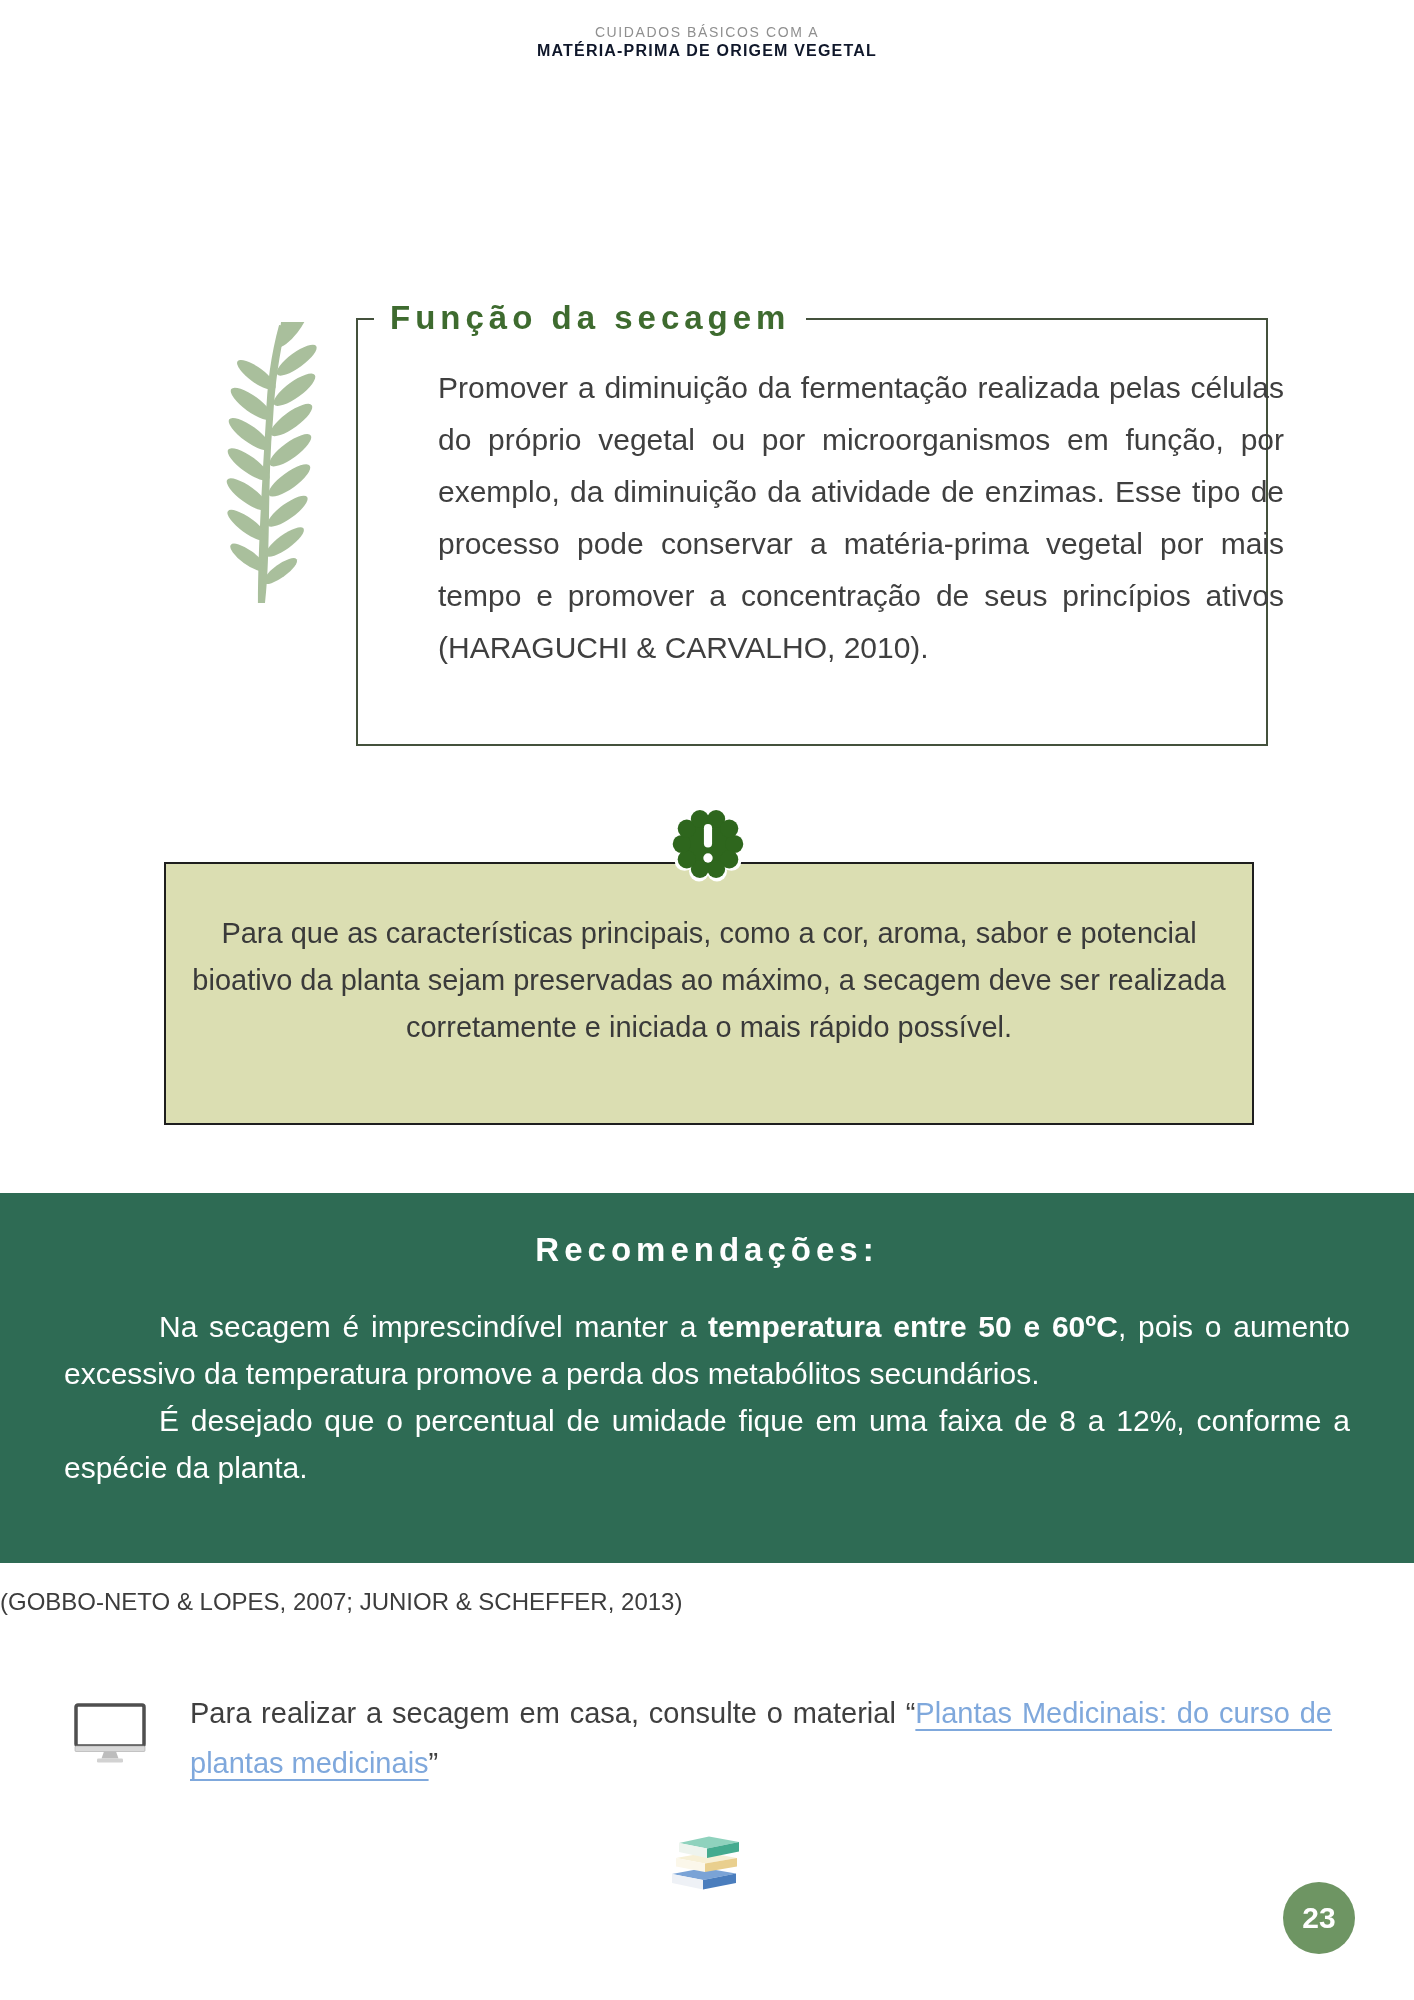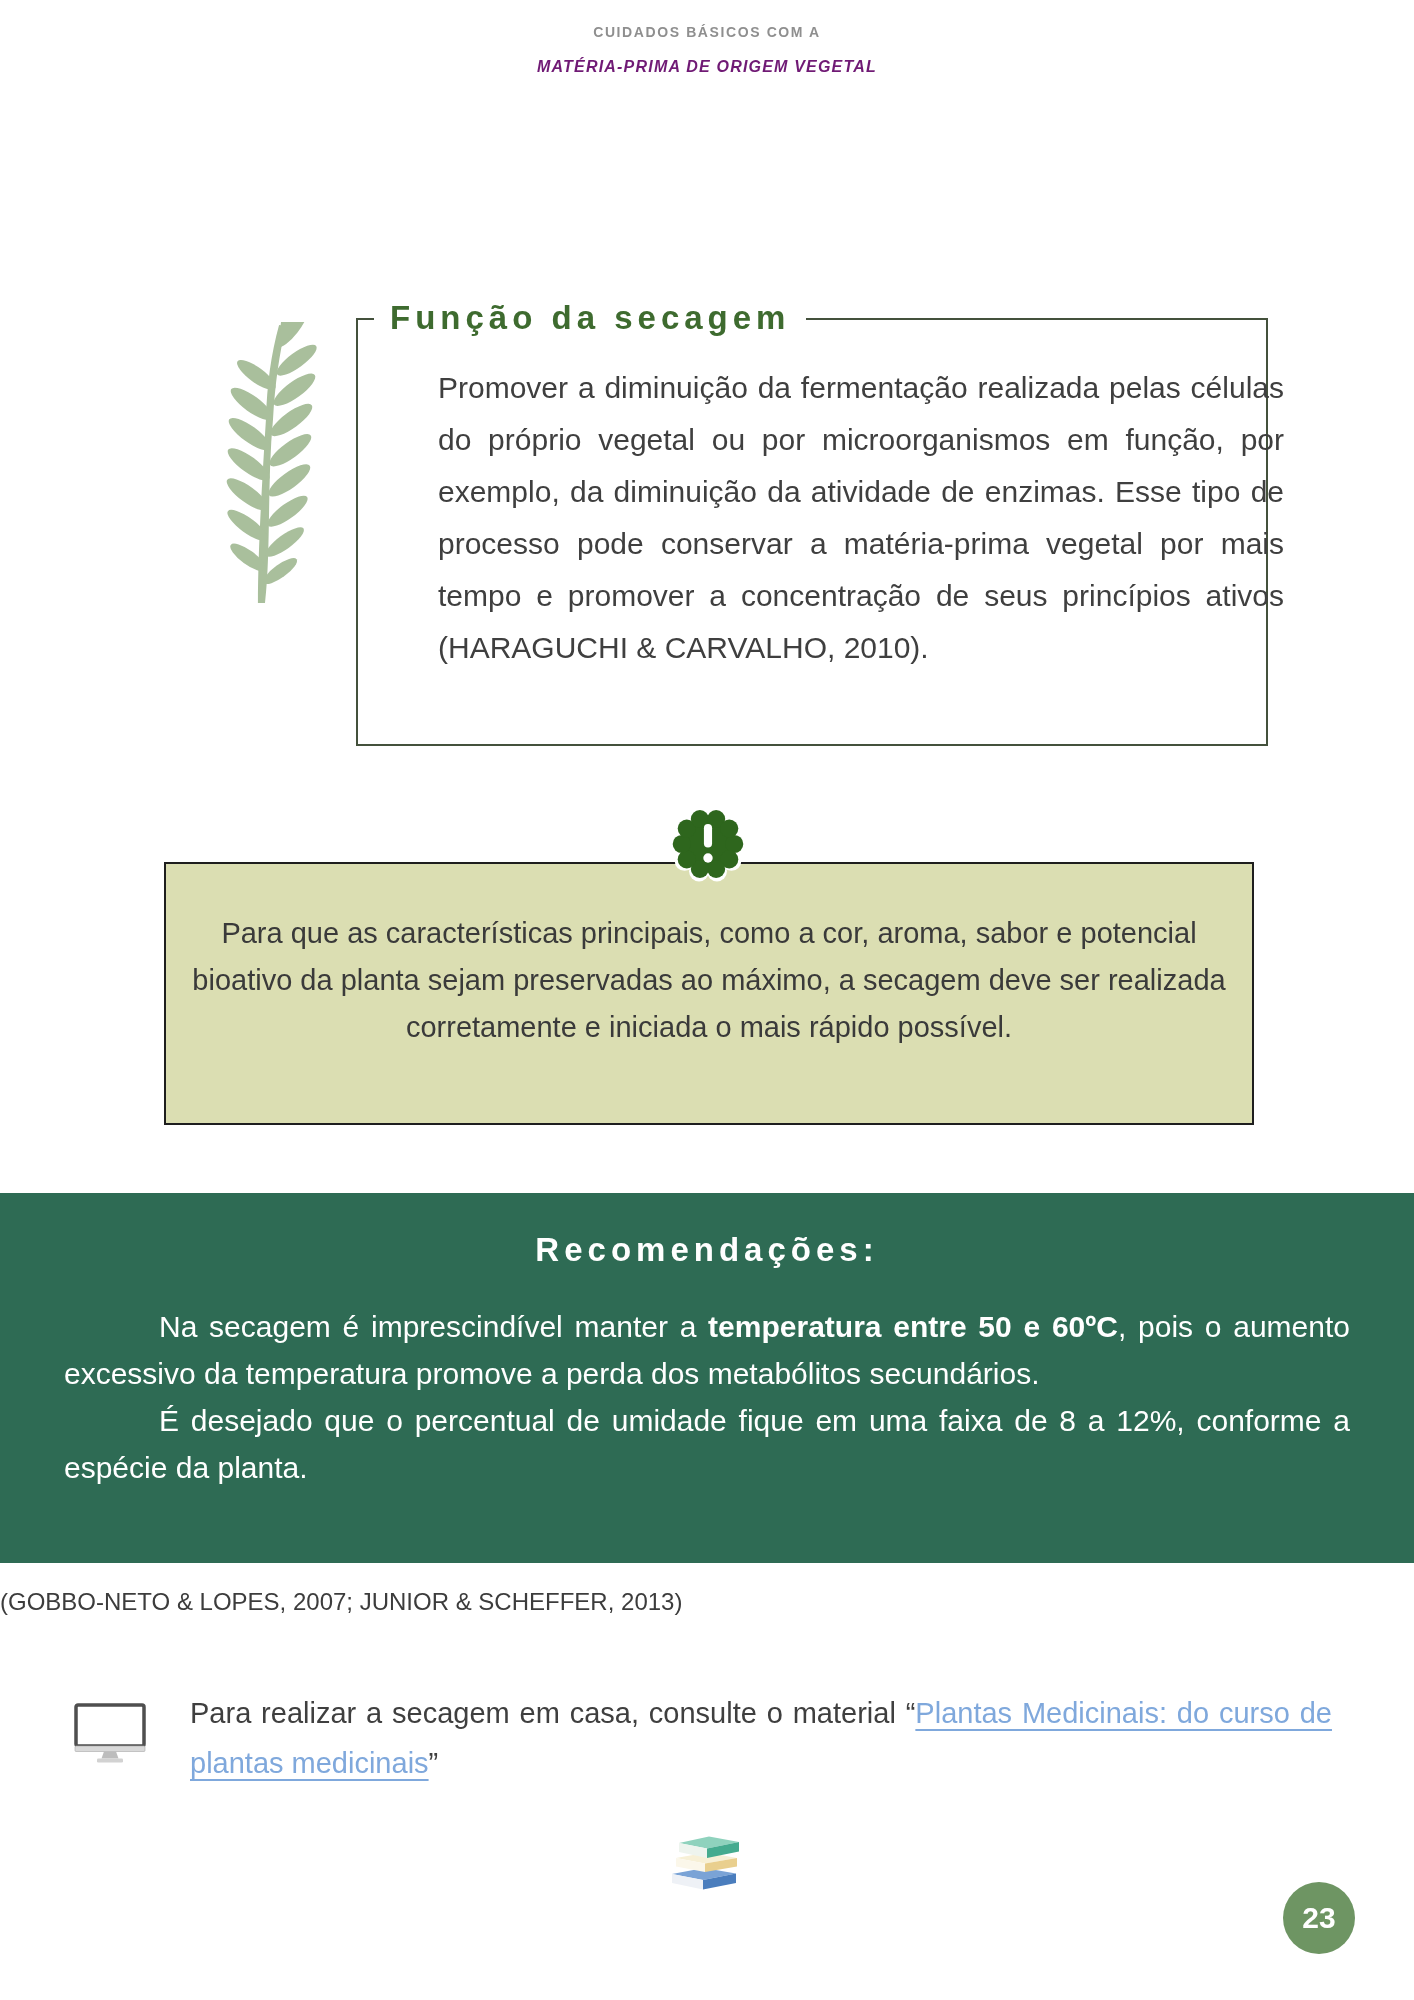--- a/index.html
+++ b/index.html
@@ -7,22 +7,22 @@
   .page {
     position:relative;
     width:1414px; height:2000px;
     background:#ffffff;
     font-family:"Liberation Sans","DejaVu Sans",sans-serif;
     color:#3f3f3f;
     overflow:hidden;
   }
   
   .header { position:absolute; top:24px; left:0; width:100%; text-align:center; }
-  .header .h-line1 { font-size:14px; letter-spacing:1.6px; color:#8f8f8f; font-weight:700; }
-  .header .h-line2 { font-size:16px; letter-spacing:1.2px; color:#701a75; font-weight:700; margin-top:18px;font-style:italic; }
+  .header .h-line1 { font-size:14px; letter-spacing:1.6px; color:#8f8f8f; font-weight:400; }
+  .header .h-line2 { font-size:16px; letter-spacing:1.2px; color:#0f172a; font-weight:700; margin-top:2px; }
 
   
   .intro {
     position:absolute; left:140px; top:138px; width:1150px;
     font-size:29px; line-height:47px; font-weight:300; text-align:left;
   }
   .intro b { color:#3e6b2f; font-weight:700; }
 
   
   .fern { position:absolute; left:212px; top:322px; width:112px; height:282px; }

